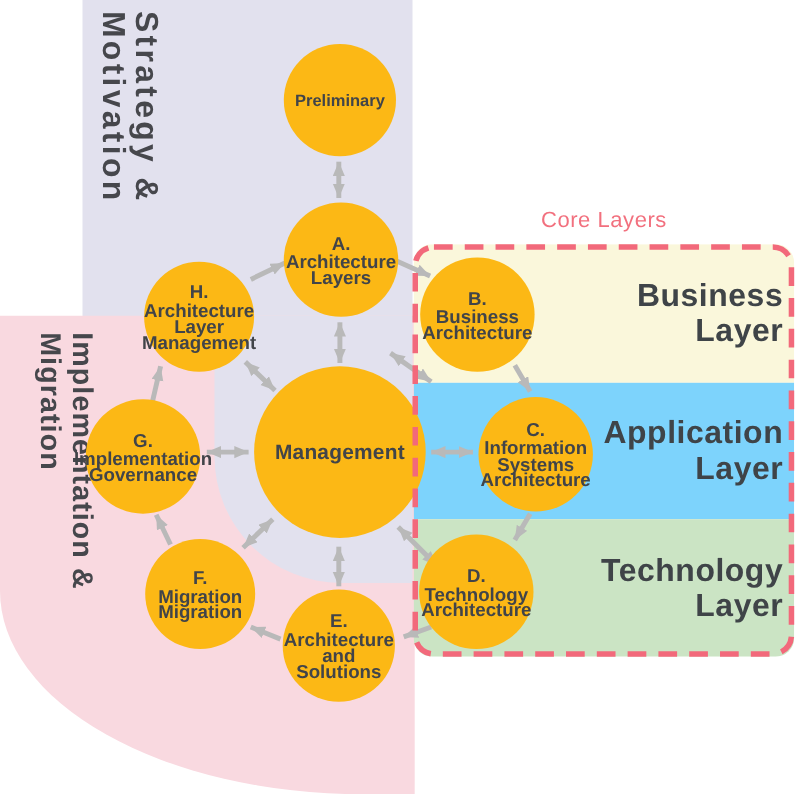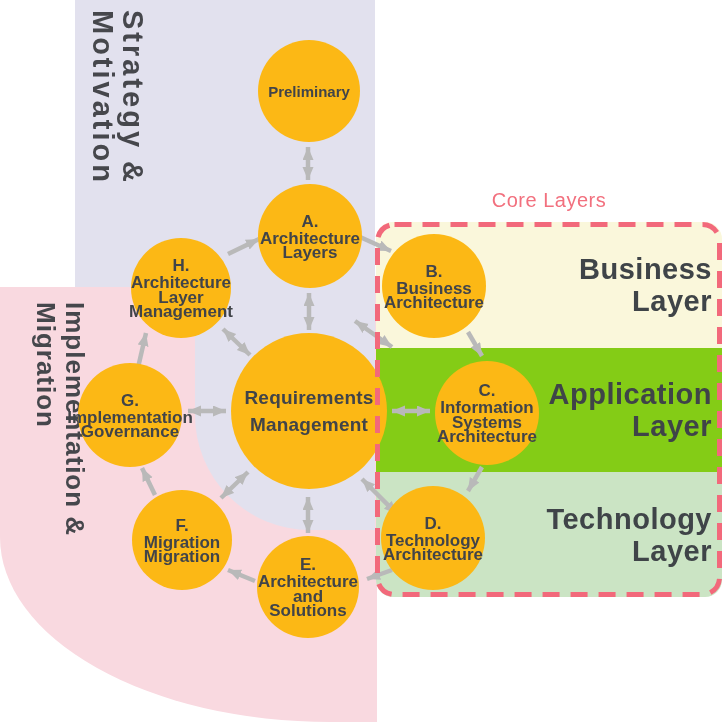--- a/index.html
+++ b/index.html
@@ -76,21 +76,21 @@
 
   <div id="core-title" style="color: rgb(242, 112, 126);">Core Layers</div>
 
   <div id="core-bands">
     <div class="band" id="band-business" style="height: 126px; background: rgb(250, 247, 219);">
       <div class="band-label" style="color: rgb(63, 68, 72);">
         <div>Business</div>
         <div>Layer</div>
       </div>
     </div>
-    <div class="band" id="band-application" style="height: 124px; background: #84cc16;">
+    <div class="band" id="band-application" style="height: 124px; background: #7dd3fc;">
       <div class="band-label" style="color: rgb(63, 68, 72);">
         <div>Application</div>
         <div>Layer</div>
       </div>
     </div>
     <div class="band" id="band-technology" style="height: 125px; background: rgb(203, 228, 196);">
       <div class="band-label" style="color: rgb(63, 68, 72);">
         <div>Technology</div>
         <div>Layer</div>
       </div>
@@ -167,21 +167,20 @@
         <div class="name">Implementation</div>
         <div class="name">Governance</div>
       </div>
       <div class="phase" style="left: 131px; top: 238px; width: 100px; height: 100px; background: rgb(252, 184, 21); color: rgb(65, 68, 73);">
         <div class="letter">H.</div>
         <div class="name">Architecture</div>
         <div class="name">Layer</div>
         <div class="name">Management</div>
       </div>
       <div class="phase center-phase" style="left: 231px; top: 333px; width: 156px; height: 156px; background: rgb(252, 184, 21); color: rgb(65, 68, 73);">
-        <div class="name">Requirements</div>
         <div class="name">Management</div>
       </div>
     </div>
 
   <svg class="layer-svg" id="border-svg" viewBox="0 0 724 722">
     <rect id="dashed-rect" x="377.5" y="224.5" width="342" height="370" rx="17" ry="17" fill="none" stroke-width="5" stroke-dasharray="17 11" stroke="#F2697B"></rect>
   </svg>
 
 </div>
 

